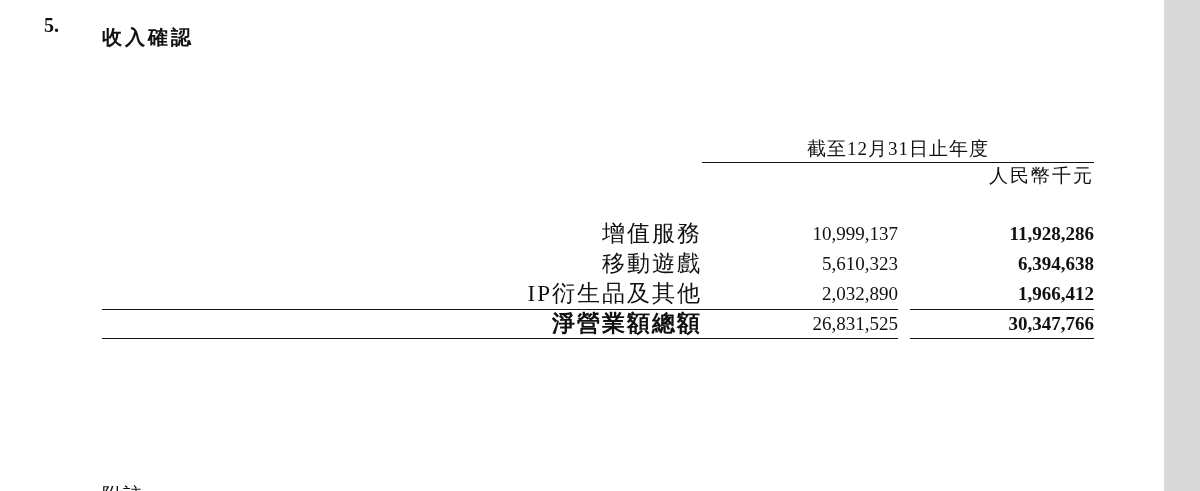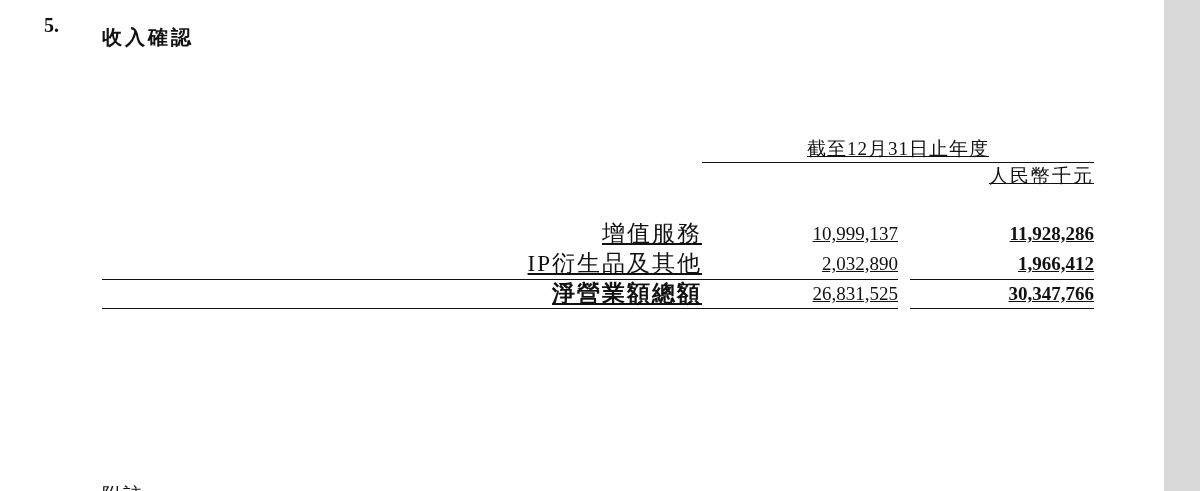--- a/index.html
+++ b/index.html
@@ -76,21 +76,20 @@
   table.fin {
     border-collapse: collapse;
     width: 992px;
     font-size: 19px;
     color: #111;
   }
   table.fin td, table.fin th {
     padding: 0;
     font-weight: normal;
     vertical-align: bottom;
-    text-decoration: underline;
   }
   .col-label { width: 600px; }
   .col-y1 { width: 196px; }
   .col-gap { width: 12px; }
   .col-y2 { width: 184px; }
 
   .hdr-span {
     text-align: center;
     font-weight: bold;
     font-size: 19px;
@@ -194,20 +193,26 @@
             <td></td>
         </tr>
 
         <tr>
           <td class="row-label">增值服務</td>
           <td class="num">10,999,137</td>
           <td class="col-gap"></td>
           <td class="num bold">11,928,286</td>
         </tr>
         <tr>
+          <td class="row-label">移動遊戲</td>
+          <td class="num">5,610,323</td>
+          <td class="col-gap"></td>
+          <td class="num bold">6,394,638</td>
+        </tr>
+        <tr>
           <td class="row-label">IP衍生品及其他</td>
           <td class="num">2,032,890</td>
           <td class="col-gap"></td>
           <td class="num bold">1,966,412</td>
         </tr>
 
         <tr class="total-row">
           <td class="row-label">淨營業額總額</td>
           <td class="num">26,831,525</td>
           <td class="col-gap"></td>

